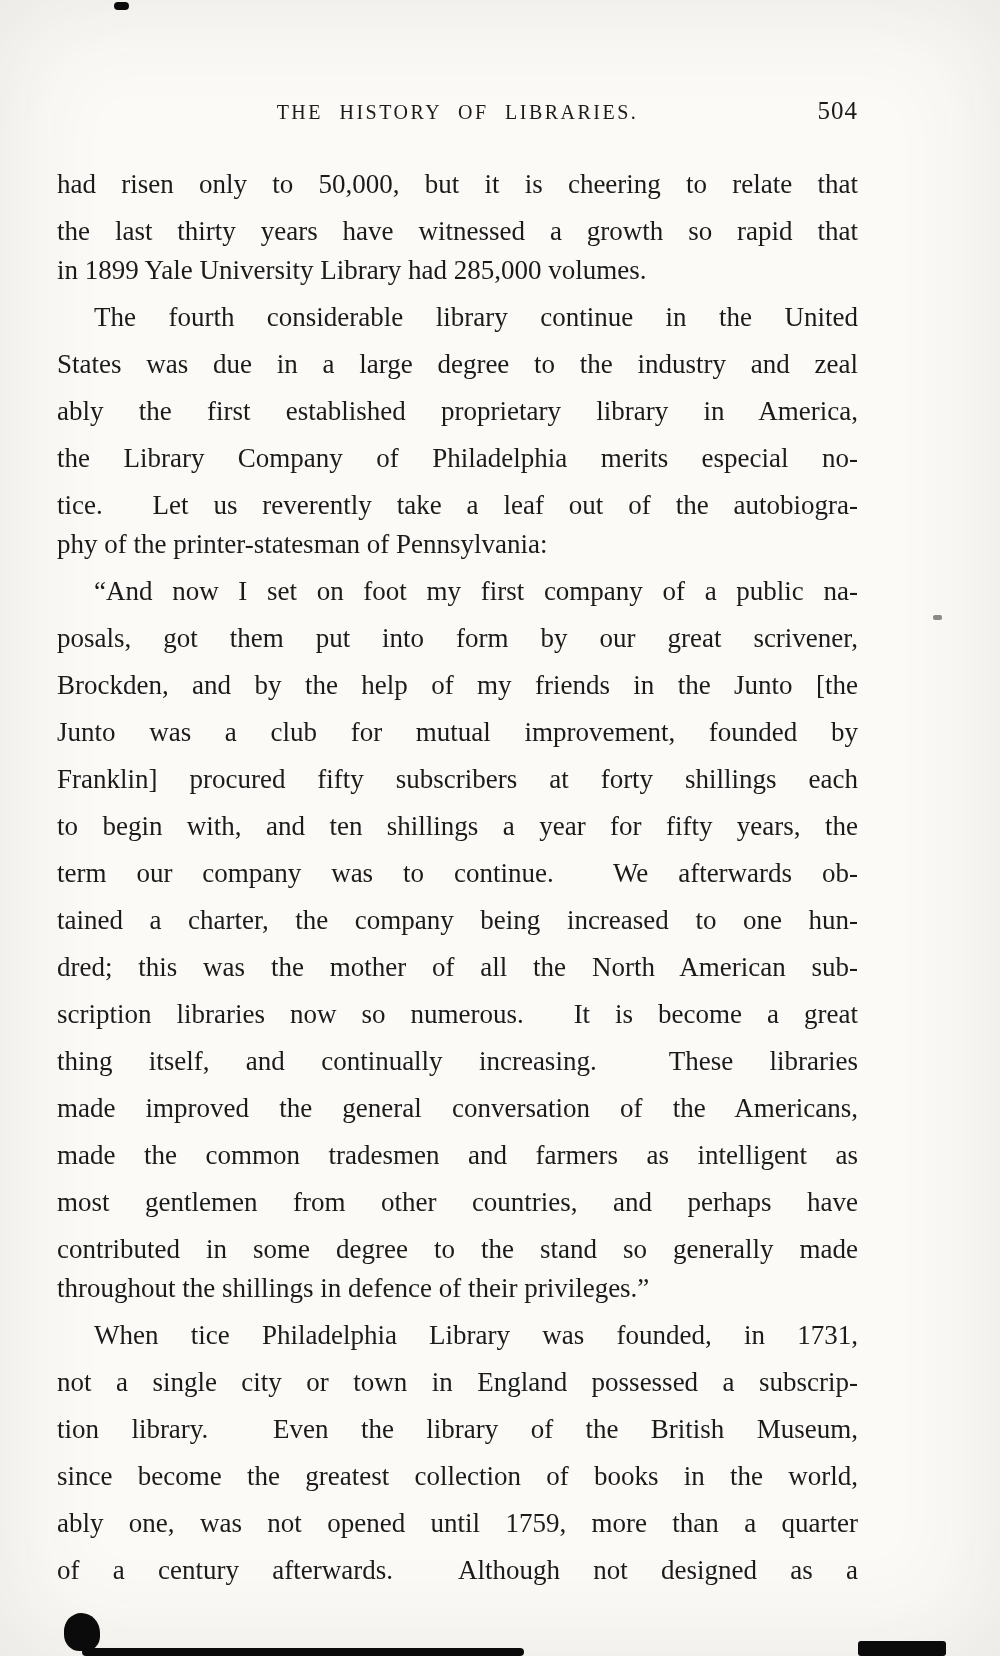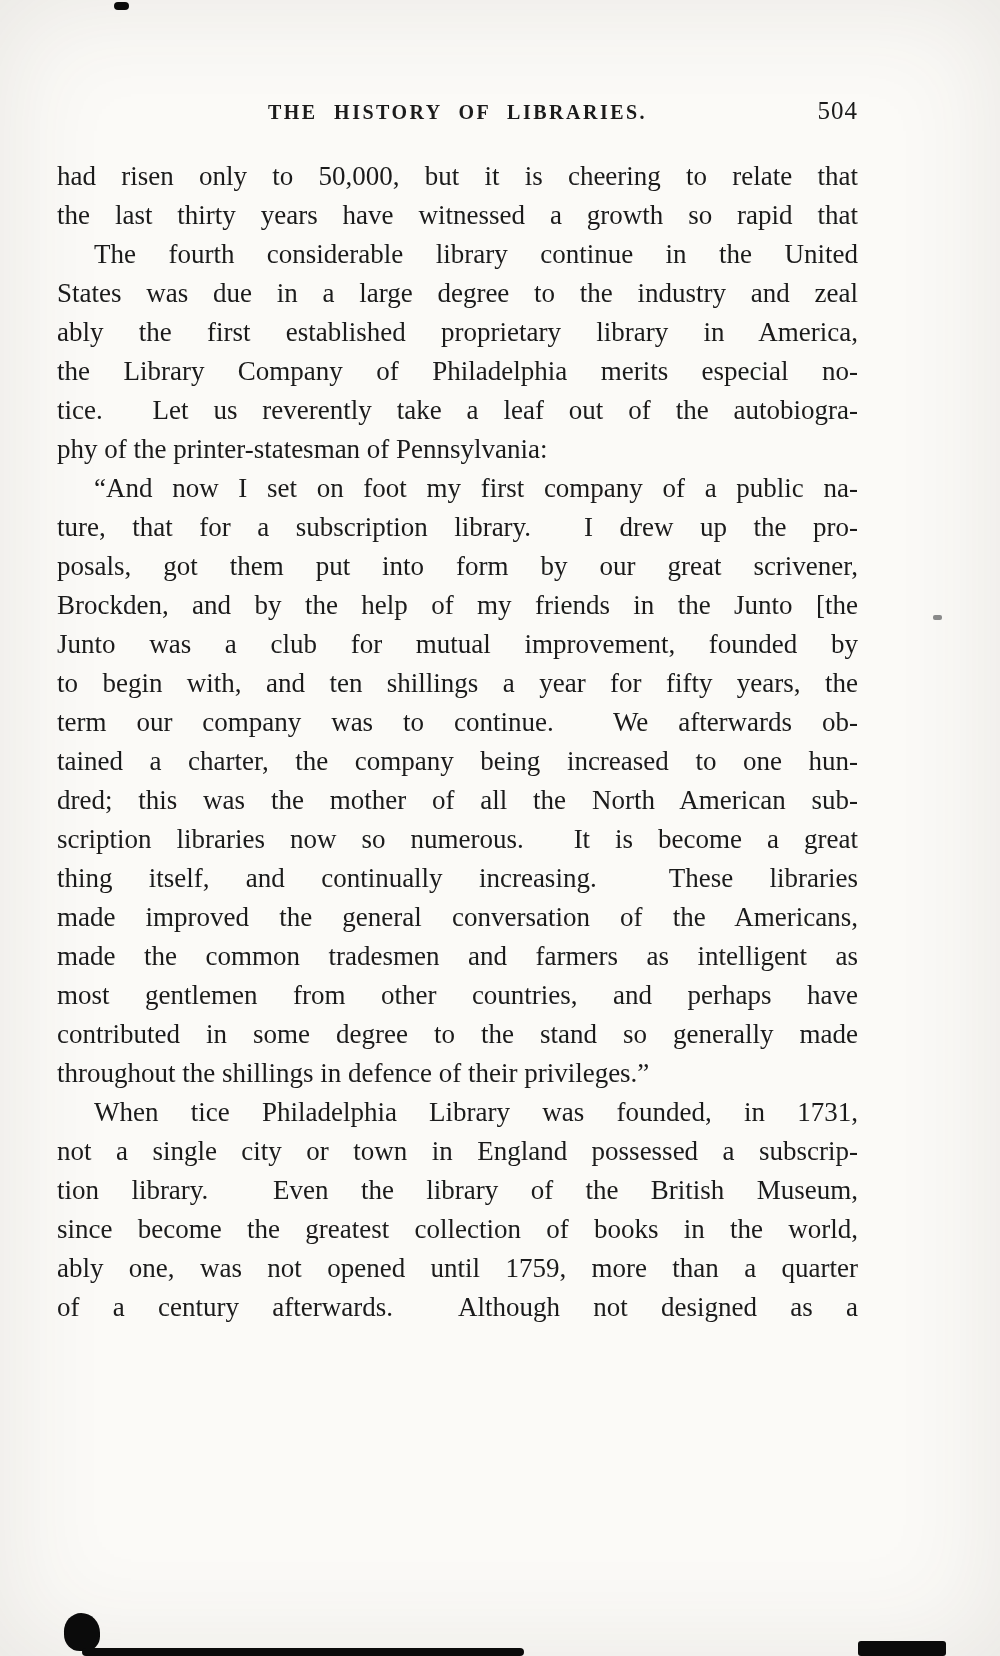--- a/index.html
+++ b/index.html
@@ -21,21 +21,21 @@
   .page-header {
     position: absolute;
     top: 99px;
     left: 57px;
     width: 801px;
     height: 32px;
   }
   .running-head {
     text-align: center;
     font-size: 20px;
-    font-weight: bold;
+    font-weight: normal;
     letter-spacing: 2.5px;
     word-spacing: 9px;
     line-height: 26px;
   }
   .page-number {
     position: absolute;
     right: 0;
     top: -3px;
     font-size: 25px;
     letter-spacing: 1px;
@@ -49,20 +49,21 @@
   }
   .paragraph { margin: 0; }
   .line {
     font-size: 27px;
     line-height: 39px;
     text-align: left;
   }
   .line.just {
     text-align: justify;
     text-align-last: justify;
+    margin-top: 8px;
   }
   .line.indent {
     padding-left: 37px;
   }
   
   .artifact {
     position: absolute;
     background: #0b0b0b;
   }
   .a-top-left-speck {
@@ -94,37 +95,38 @@
   <header class="page-header">
     <div class="running-head">THE HISTORY OF LIBRARIES.</div>
     <div class="page-number">504</div>
   </header>
 
   <main class="page-body">
 
     <div class="paragraph">
       <div class="line just">had risen only to 50,000, but it is cheering to relate that</div>
       <div class="line just">the last thirty years have witnessed a growth so rapid that</div>
+      <div class="line">in 1899 Yale University Library had 285,000 volumes.</div>
     </div>
 
     <div class="paragraph">
       <div class="line just indent">The fourth considerable library continue in the United</div>
       <div class="line just">States was due in a large degree to the industry and zeal</div>
       <div class="line just">ably the first established proprietary library in America,</div>
       <div class="line just">the Library Company of Philadelphia merits especial no-</div>
       <div class="line just">tice.&nbsp; Let us reverently take a leaf out of the autobiogra-</div>
       <div class="line">phy of the printer-statesman of Pennsylvania:</div>
     </div>
 
     <div class="paragraph">
       <div class="line just indent">“And now I set on foot my first company of a public na-</div>
-      <div class="line just">ture, that for a subscription library.&nbsp; I drew up the pro-</div>
       <div class="line just">posals, got them put into form by our great scrivener,</div>
       <div class="line just">Brockden, and by the help of my friends in the Junto [the</div>
       <div class="line just">Junto was a club for mutual improvement, founded by</div>
+      <div class="line just">Franklin] procured fifty subscribers at forty shillings each</div>
       <div class="line just">to begin with, and ten shillings a year for fifty years, the</div>
       <div class="line just">term our company was to continue.&nbsp; We afterwards ob-</div>
       <div class="line just">tained a charter, the company being increased to one hun-</div>
       <div class="line just">dred; this was the mother of all the North American sub-</div>
       <div class="line just">scription libraries now so numerous.&nbsp; It is become a great</div>
       <div class="line just">thing itself, and continually increasing.&nbsp; These libraries</div>
       <div class="line just">made improved the general conversation of the Americans,</div>
       <div class="line just">made the common tradesmen and farmers as intelligent as</div>
       <div class="line just">most gentlemen from other countries, and perhaps have</div>
       <div class="line just">contributed in some degree to the stand so generally made</div>

